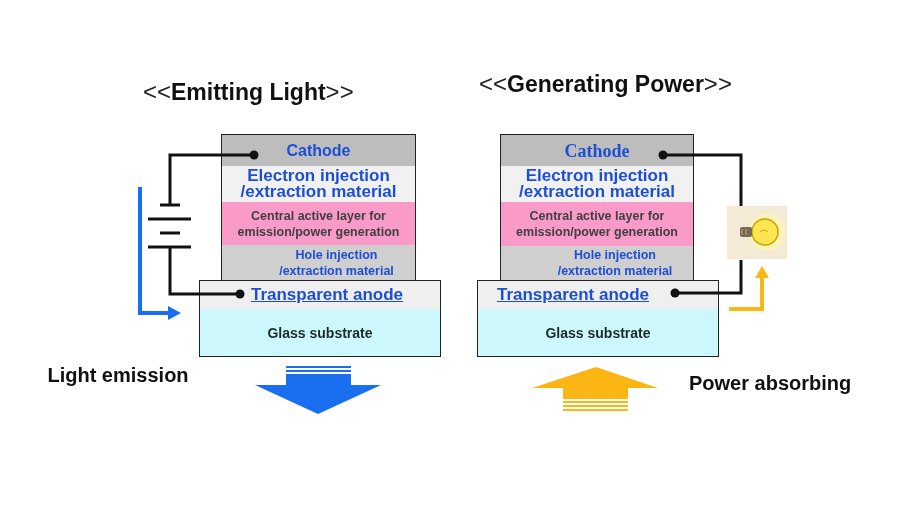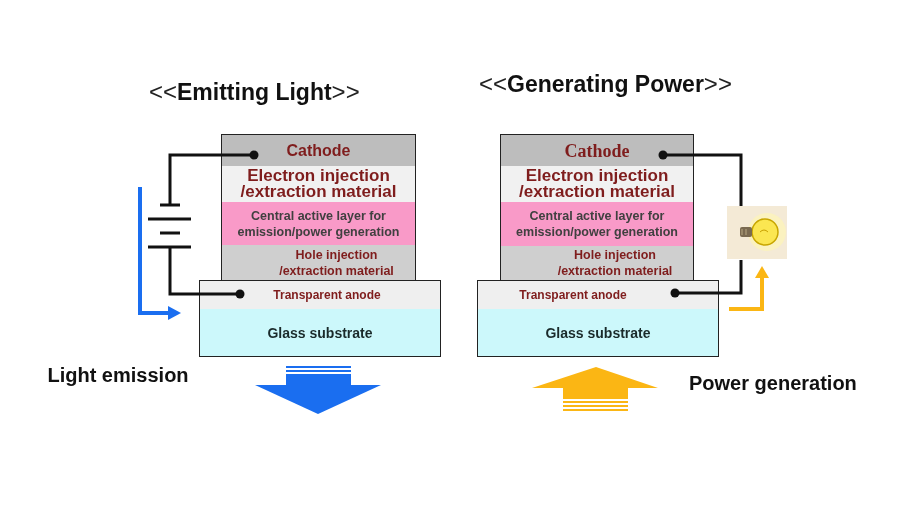--- a/index.html
+++ b/index.html
@@ -3,36 +3,36 @@
 <meta charset="utf-8">
 <style>
   html, body { margin: 0; padding: 0; background: #ffffff; }
   body { width: 900px; height: 506px; position: relative; overflow: hidden;
          font-family: "Liberation Sans", sans-serif; color: #111; }
   .abs { position: absolute; }
   .title { font-size: 23px; font-weight: bold; white-space: nowrap; color: #111; }
   .title .br { font-weight: normal; color: #222; font-size: 24px; }
   .layer { position: absolute; box-sizing: border-box; border: 1.5px solid #222;
            display: flex; align-items: center; justify-content: center; text-align: center;
-           font-weight: bold; line-height: 16px; color: #7f1d1d; }
+           font-weight: bold; line-height: 16px; color: #1d4ed8; }
   .layer span { display: block; }
   .cathode { background: #bdbdbd; font-size: 16px; }
   .cathode.serif { font-family: "Liberation Serif", serif; font-size: 18px; }
   .electron { background: #f1f1f1; font-size: 17px; border-top: none; }
   .central { background: #f99ac8; font-size: 12.5px; color: #404040; border-top: none; }
   .hole { background: #cfcfcf; font-size: 12.5px; border-top: none; padding-left: 36px; }
-  .anode { background: #efefef; font-size: 12px; }
+  .anode { background: #efefef; font-size: 17px; text-decoration: underline; }
   .glass { background: #ccf8fb; font-size: 14px; color: #1a2a2a; border-top: none; }
   .caption { font-size: 20px; font-weight: bold; line-height: 22px; color: #111; white-space: nowrap; }
   svg.overlay { position: absolute; left: 0; top: 0; }
 </style>
 </head>
 <body>
 
-<div class="abs title" style="left:149px; top:78px;">
+<div class="abs title" style="left:143px; top:78px;">
   <span class="br">&lt;&lt;</span><span>Emitting Light</span><span class="br">&gt;&gt;</span>
 </div>
 <div class="abs title" style="left:479px; top:70px;">
   <span class="br">&lt;&lt;</span><span>Generating Power</span><span class="br">&gt;&gt;</span>
 </div>
 
 <div>
   <div class="layer cathode" style="left:221px; top:134px; width:195px; height:33px;">
     <span>Cathode</span>
   </div>
@@ -146,14 +146,14 @@
     <rect x="563" y="401" width="65" height="2" fill="#fbb614"></rect>
     <rect x="563" y="405" width="65" height="2" fill="#fbb614"></rect>
     <rect x="563" y="409" width="65" height="2" fill="#fbb614"></rect>
   </g>
 </svg>
 
 <div class="abs caption" style="left:18px; top:364px; width:200px; text-align:center;">
   <div>Light emission</div>
 </div>
 <div class="abs caption" style="left:689px; top:372px;">
-  <div>Power generation</div>
+  <div>Power absorbing</div>
 </div>
 
 </body></html>

